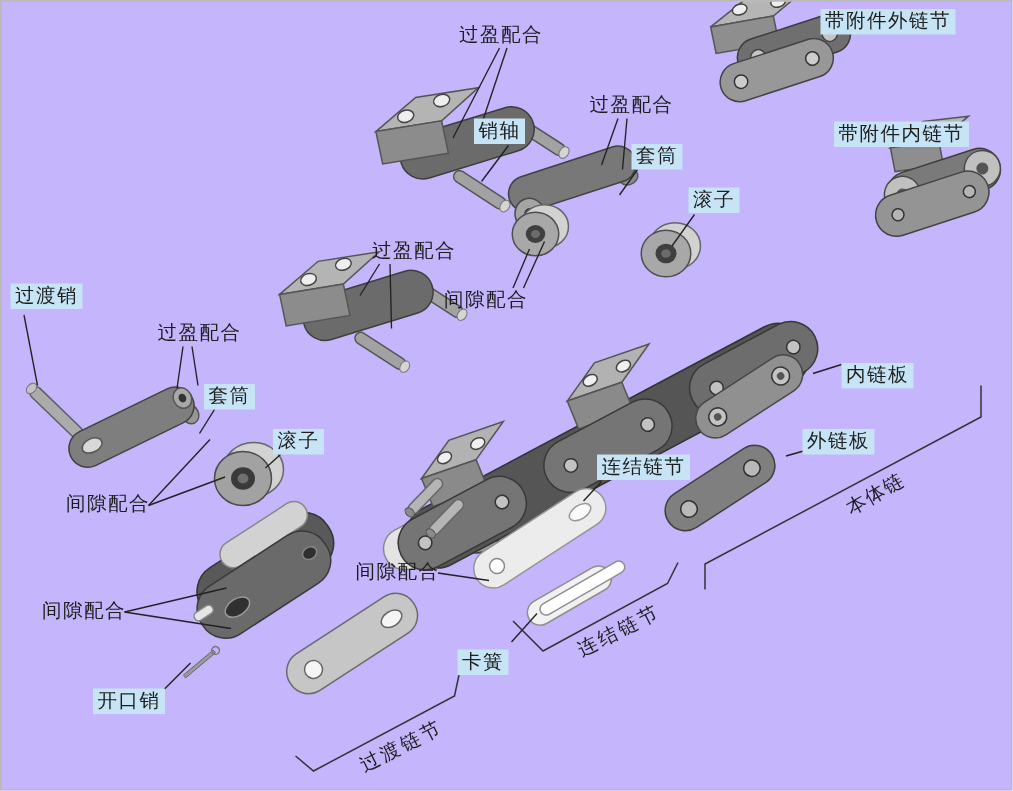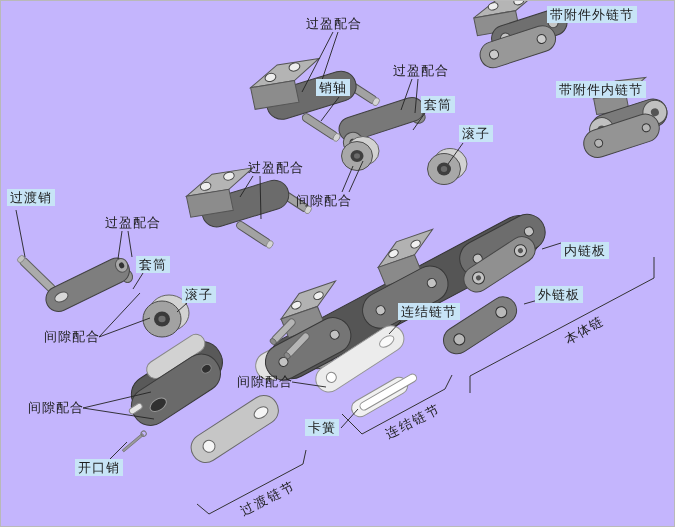--- a/index.html
+++ b/index.html
@@ -259,20 +259,20 @@
 <div class="lbl hl" style="left:420px;top:95px">套筒</div>
 <div class="lbl hl" style="left:458px;top:124px">滚子</div>
 <div class="lbl hl" style="left:546px;top:5px">带附件外链节</div>
 <div class="lbl hl" style="left:555px;top:80px">带附件内链节</div>
 <div class="lbl hl" style="left:6px;top:188px">过渡销</div>
 <div class="lbl hl" style="left:135px;top:255px">套筒</div>
 <div class="lbl hl" style="left:181px;top:285px">滚子</div>
 <div class="lbl hl" style="left:560px;top:241px">内链板</div>
 <div class="lbl hl" style="left:534px;top:285px">外链板</div>
 <div class="lbl hl" style="left:397px;top:302px">连结链节</div>
-<div class="lbl hl" style="left:304px;top:418px">卡簧</div>
-<div class="lbl hl" style="left:74px;top:458px">开口销</div>
+<div class="lbl hl" style="left:304px;top:432px">卡簧</div>
+<div class="lbl hl" style="left:61px;top:458px">开口销</div>
 
 <div class="lbl rot" style="left:412px;top:420px">连结链节</div>
 <div class="lbl rot" style="left:267px;top:497px">过渡链节</div>
 <div class="lbl rot31" style="left:583px;top:329px">本体链</div>
 
 </div>
 
 </body></html>

